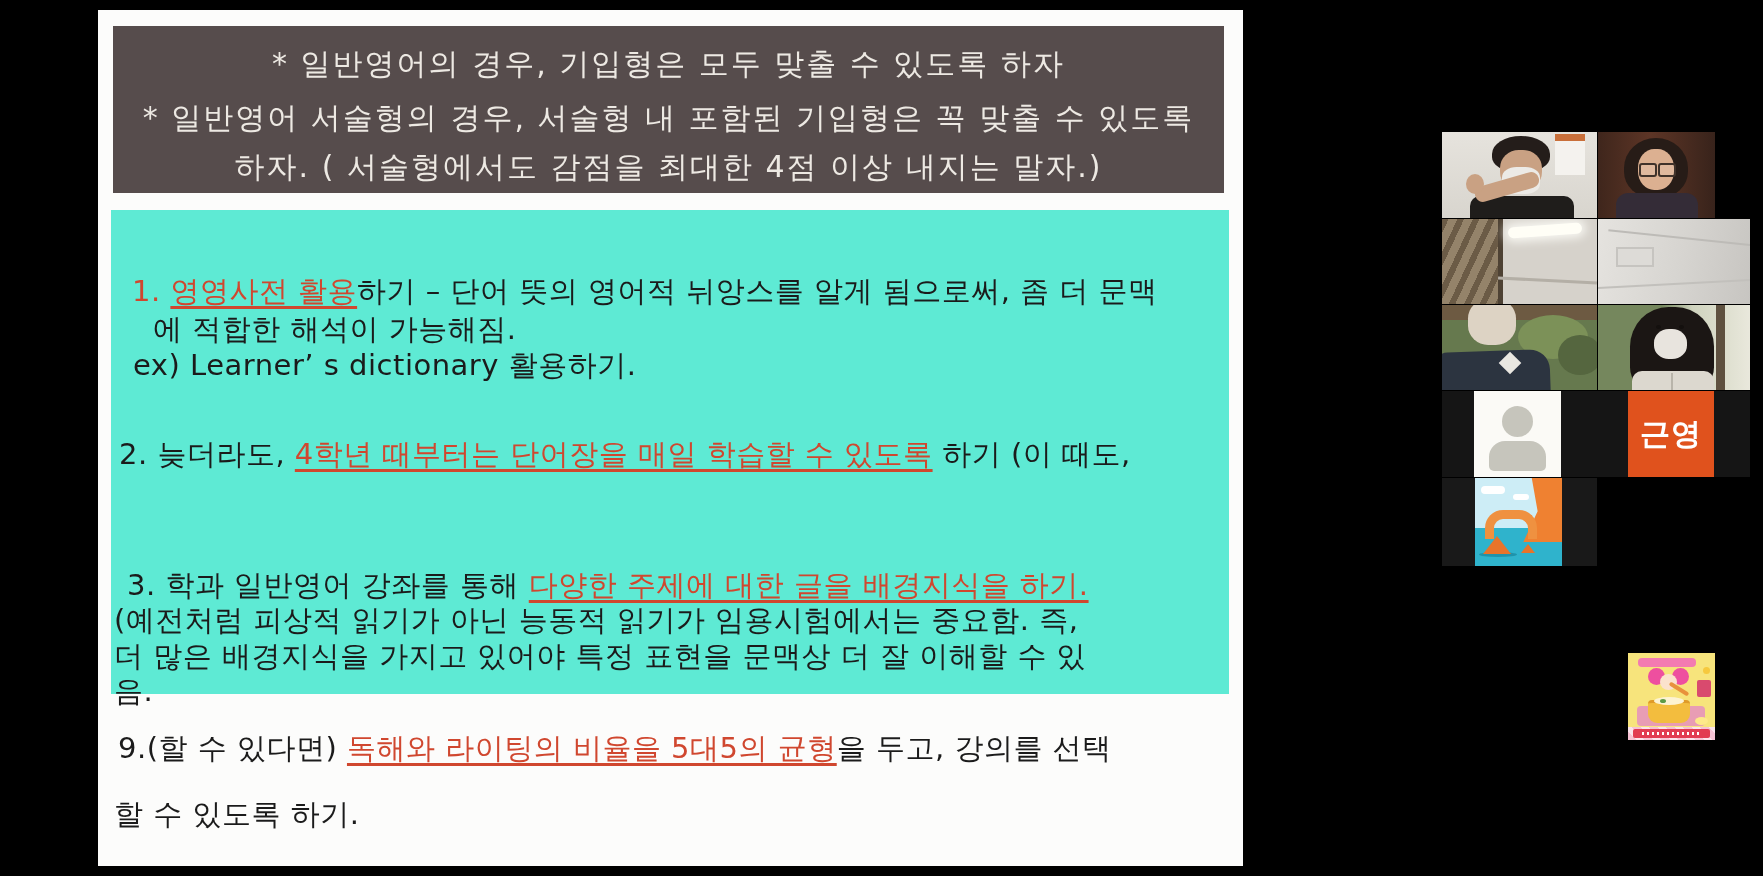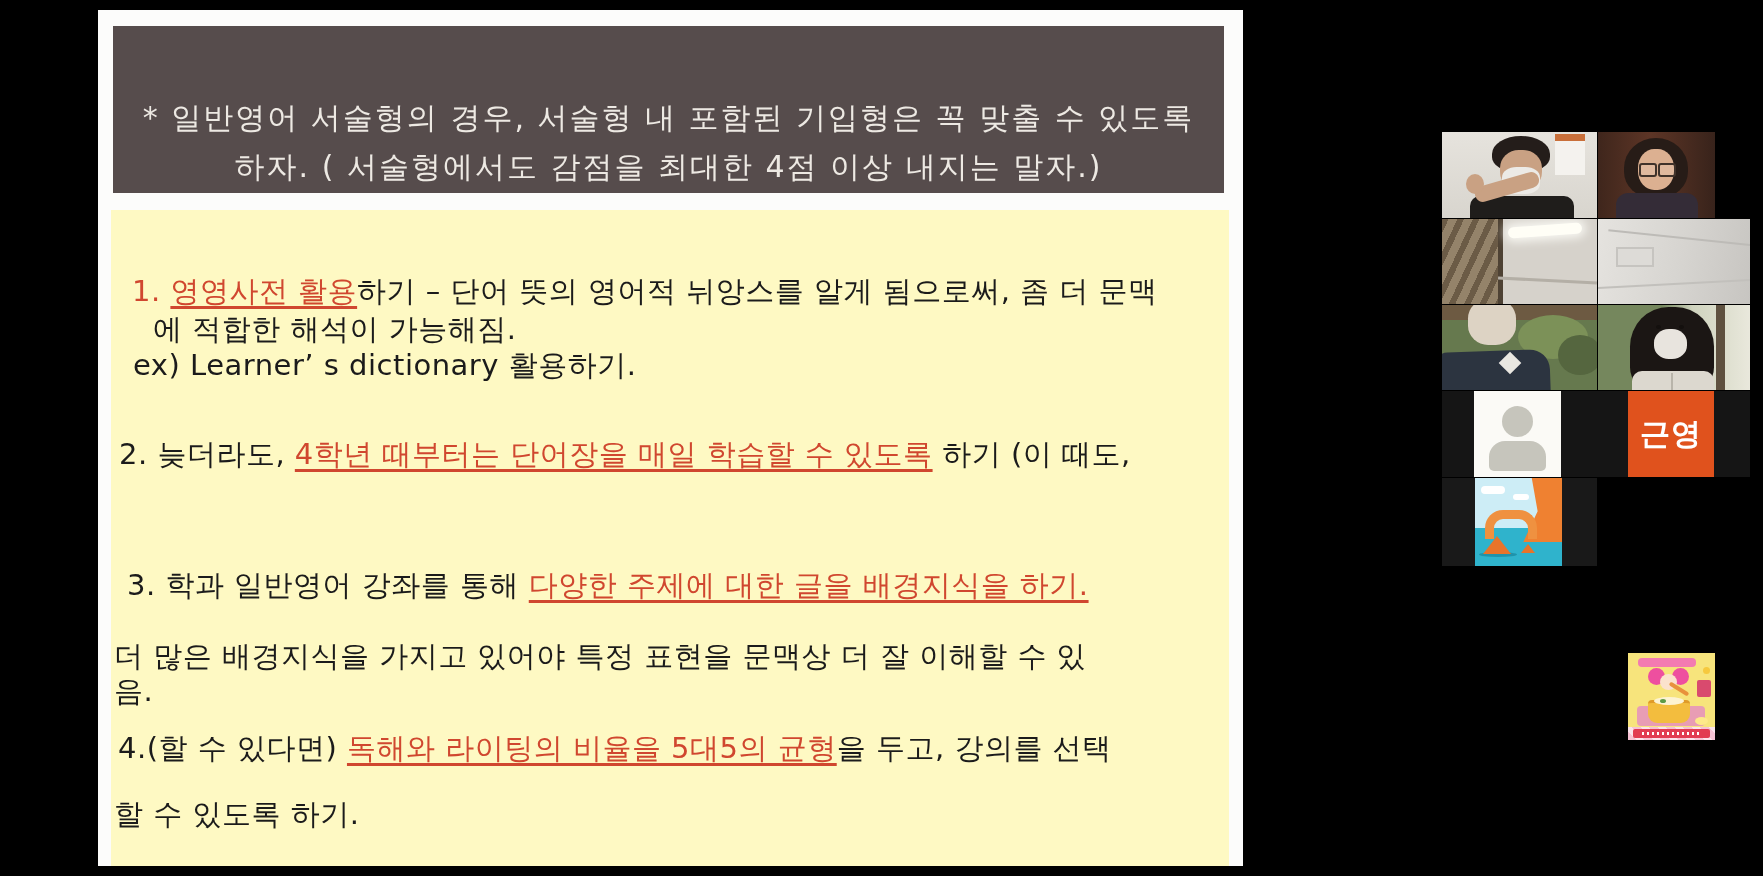--- a/index.html
+++ b/index.html
@@ -9,21 +9,21 @@
   
   .slide{position:absolute;left:98px;top:10px;width:1145px;height:856px;background:#fcfcfb;}
 
   .header-box{position:absolute;left:15px;top:16px;width:1111px;height:167px;background:#564C4C;}
   .hline{position:absolute;left:0;width:100%;text-align:center;color:#EDE9E3;
          font-size:30px;letter-spacing:2px;white-space:nowrap;}
   .h1{top:18px;}
   .h2{top:72px;}
   .h3{top:121px;}
 
-  .content-box{position:absolute;left:13px;top:200px;width:1118px;height:656px;background:#fef9c3;}
+  .content-box{position:absolute;left:13px;top:200px;width:1118px;height:484px;background:#5eead4;}
   .ln{position:absolute;white-space:nowrap;font-size:29px;color:#1b1b1b;letter-spacing:0.5px;}
   .red{color:#D0472F;}
   .redu{color:#D0472F;text-decoration:underline;text-decoration-thickness:2.5px;text-underline-offset:5px;}
 
   
   .tile{position:absolute;overflow:hidden;background:#111;}
   .t1{left:1442px;top:132px;width:155px;height:86px;background:linear-gradient(#e6e3dd,#d8d5ce);}
   .t2{left:1598px;top:132px;width:152px;height:86px;background:#000;}
   .t2inner{position:absolute;left:0;top:0;width:117px;height:86px;overflow:hidden;
            background:linear-gradient(90deg,#3f261c 0%,#5d3526 45%,#38231b 100%);}
@@ -125,44 +125,46 @@
                background:repeating-linear-gradient(90deg,#fff 0 2px,transparent 2px 5px);}
 </style>
 </head>
 <body>
 
 <div class="screen">
 
   <div class="slide">
 
     <div class="header-box">
+      <div class="hline h1">* 일반영어의 경우, 기입형은 모두 맞출 수 있도록 하자</div>
       <div class="hline h2">* 일반영어 서술형의 경우, 서술형 내 포함된 기입형은 꼭 맞출 수 있도록</div>
       <div class="hline h3">하자. ( 서술형에서도 감점을 최대한 4점 이상 내지는 말자.)</div>
     </div>
 
     <div class="content-box">
 
       <div class="ln" style="left:21px;top:62px;">
         <span class="red">1. </span><span class="redu">영영사전 활용</span><span>하기 – 단어 뜻의 영어적 뉘앙스를 알게 됨으로써, 좀 더 문맥</span>
       </div>
       <div class="ln" style="left:22px;top:136px;">ex) Learner’ s dictionary 활용하기.</div>
       <div class="ln" style="left:42px;top:100px;">에 적합한 해석이 가능해짐.</div>
 
       <div class="ln" style="left:8px;top:225px;">
         <span>2. 늦더라도, </span><span class="redu">4학년 때부터는 단어장을 매일 학습할 수 있도록</span><span> 하기 (이 때도,</span>
       </div>
 
       <div class="ln" style="left:16px;top:356px;">
         <span>3. 학과 일반영어 강좌를 통해 </span><span class="redu">다양한 주제에 대한 글을 배경지식을 하기.</span>
       </div>
+      <div class="ln" style="left:3px;top:391px;">(예전처럼 피상적 읽기가 아닌 능동적 읽기가 임용시험에서는 중요함. 즉,</div>
       <div class="ln" style="left:3px;top:427px;">더 많은 배경지식을 가지고 있어야 특정 표현을 문맥상 더 잘 이해할 수 있</div>
       <div class="ln" style="left:3px;top:462px;">음.</div>
 
       <div class="ln" style="left:7px;top:519px;">
-        <span>4.(할 수 있다면) </span><span class="redu">독해와 라이팅의 비율을 5대5의 균형</span><span>을 두고, 강의를 선택</span>
+        <span>9.(할 수 있다면) </span><span class="redu">독해와 라이팅의 비율을 5대5의 균형</span><span>을 두고, 강의를 선택</span>
       </div>
       <div class="ln" style="left:3px;top:585px;">할 수 있도록 하기.</div>
 
     </div>
   </div>
 
   <div class="tile t1">
     <div class="p cal"></div>
     <div class="p hair1"></div>
     <div class="p face1"></div>

